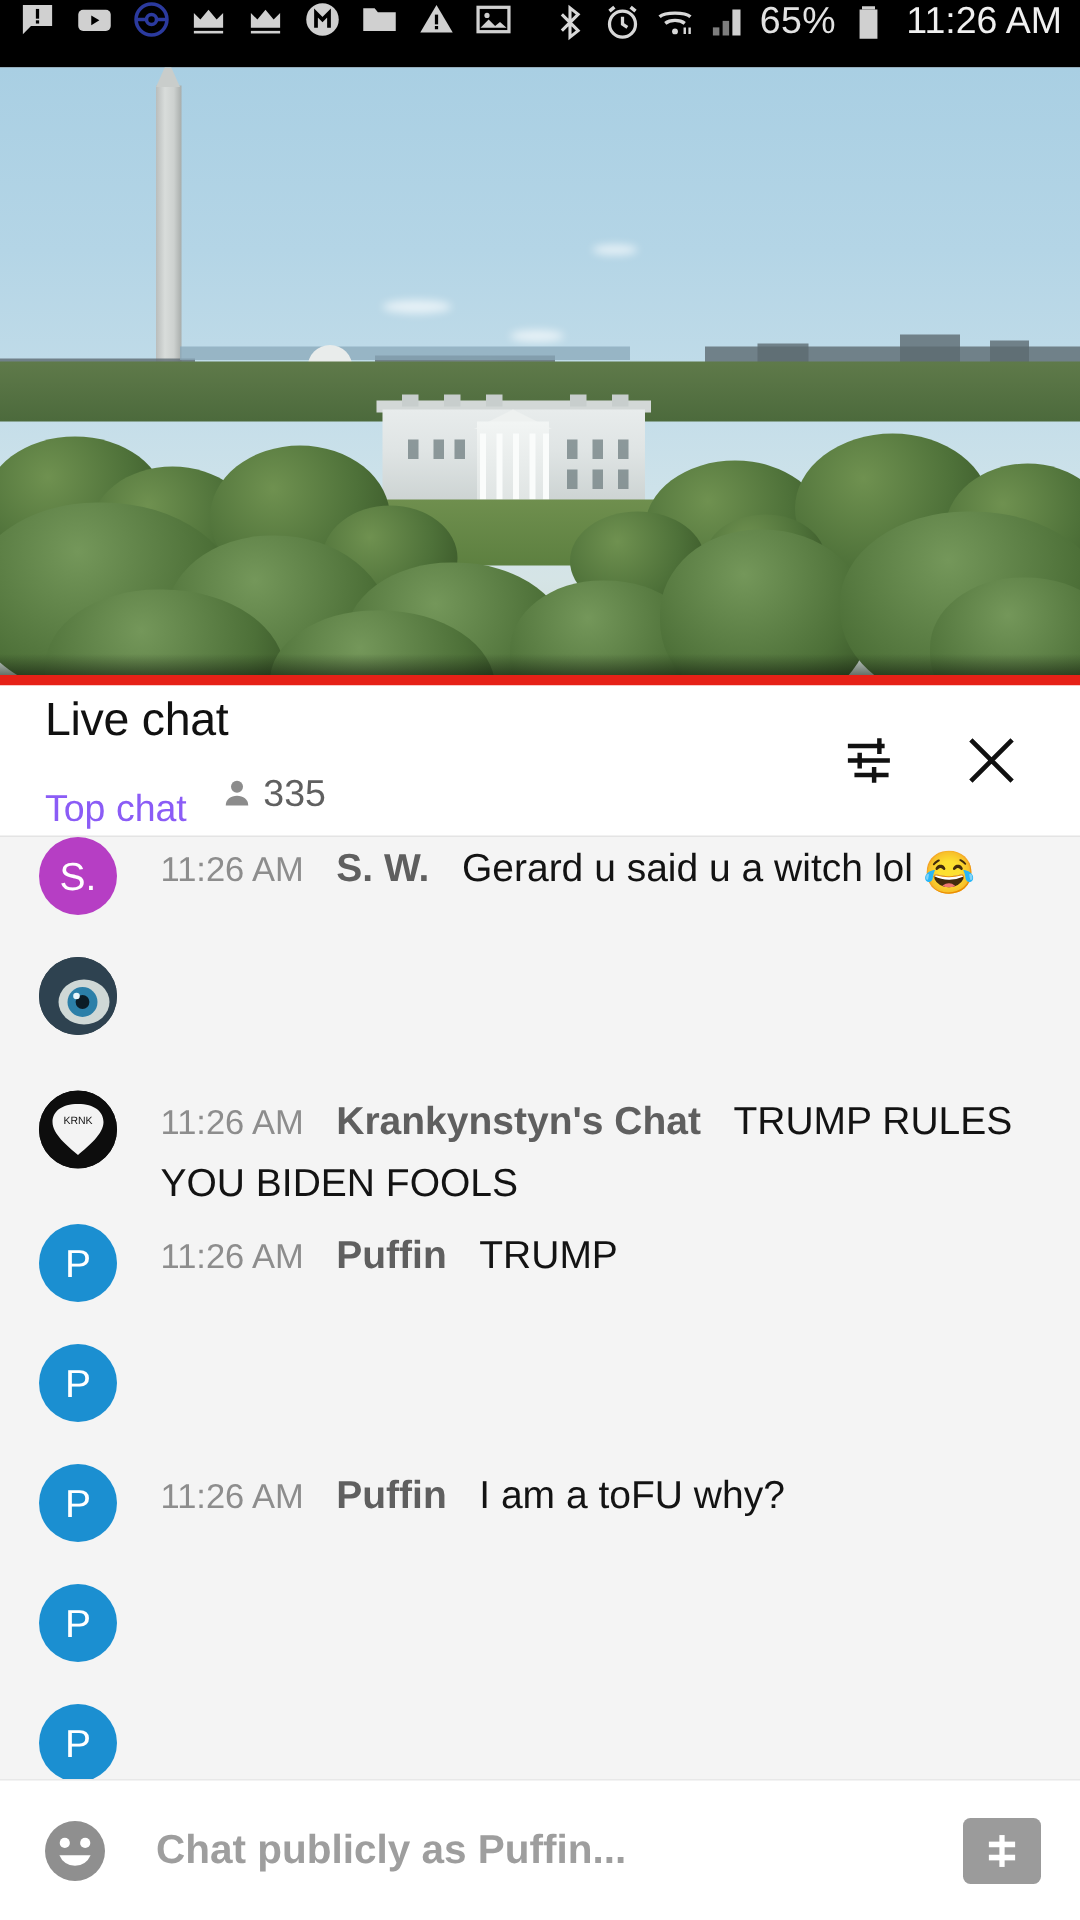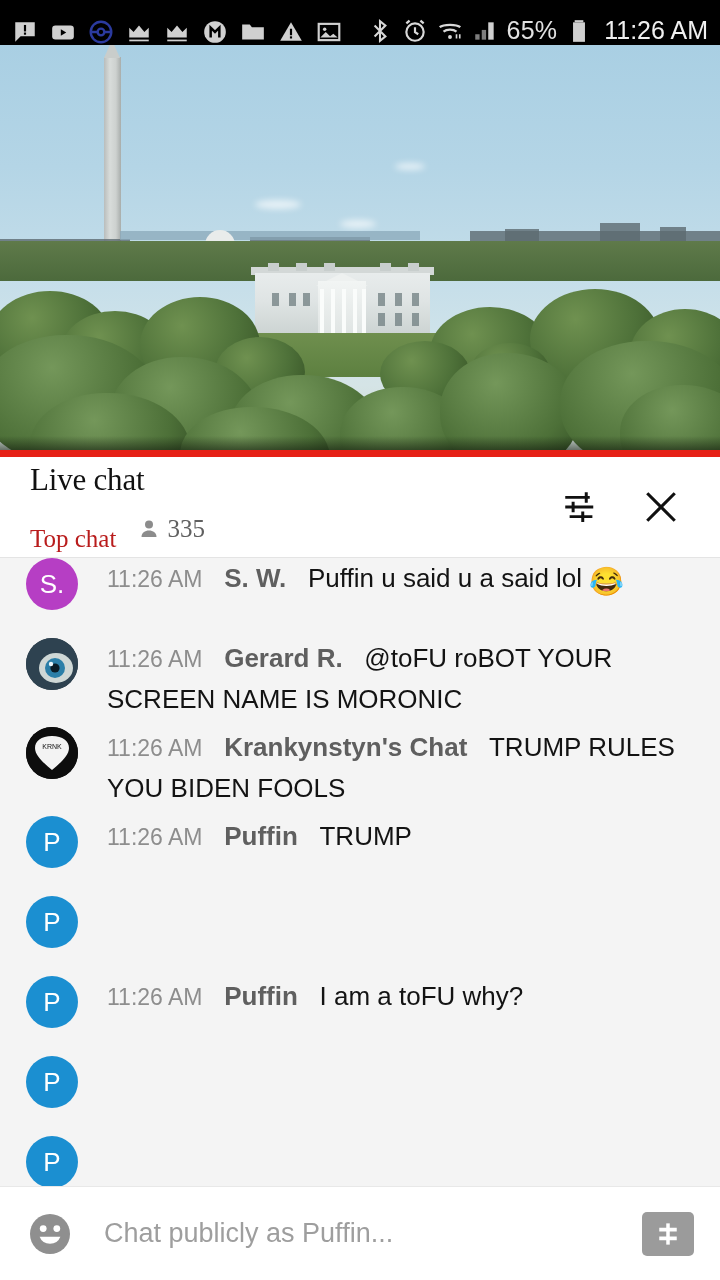--- a/index.html
+++ b/index.html
@@ -9,21 +9,21 @@
     font-family: "Liberation Sans", sans-serif;
     overflow: hidden;
   }
   #app { position: relative; width: 720px; height: 1280px; }
 
   
   .statusbar {
     position: absolute; top: 0; left: 0;
     width: 720px; height: 45px;
     background: #000000;
-    display: flex; align-items: flex-end;
+    display: flex; align-items: flex-start;
     padding: 0 12px;
     color: #d8d8d8;
   }
   .sb-left { display: flex; align-items: center; gap: 12px; flex: 1; }
   .sb-right { display: flex; align-items: center; gap: 9px; }
   .sb-ico { width: 26px; height: 26px; display: block; }
   .sb-text {
     font-size: 25px; color: #e2e2e2; letter-spacing: 0.2px;
     font-family: "Liberation Sans", sans-serif;
   }
@@ -143,30 +143,30 @@
   .progressbar .played { height: 100%; background: #e62117; }
 
   
   .chat-header {
     position: absolute; top: 457px; left: 0;
     width: 720px; height: 101px;
     background: #ffffff;
     border-bottom: 1px solid #e4e4e4;
     display: flex; align-items: center;
   }
-  .ch-left { flex: 1; padding-left: 30px; font-family: Liberation Serif, serif; }
+  .ch-left { flex: 1; padding-left: 30px; }
   .ch-title {
     font-size: 31px; color: #111111; font-weight: 400; line-height: 38px;
     letter-spacing: -0.2px;
   }
   .ch-sub {
     display: flex; align-items: center; gap: 9px;
     margin-top: 6px;
   }
-  .ch-topchat { font-size: 25px; color: #b91c1c; margin-top: 20px; }
+  .ch-topchat { font-size: 25px; color: #8b5cf6; margin-top: 20px; }
   .ch-viewers { display: flex; align-items: center; gap: 6px; margin-left: 12px; }
   .ch-count { font-size: 25px; color: #606060; }
   .ch-actions { display: flex; align-items: center; gap: 34px; padding-right: 36px; }
   .icon-btn {
     width: 46px; height: 46px;
     display: flex; align-items: center; justify-content: center;
   }
 
   
   .chat-list {
@@ -210,20 +210,21 @@
     border-top: 1px solid #e8e8e8;
     display: flex; align-items: center;
     padding: 0 26px;
   }
   .emoji-btn { width: 48px; height: 48px; flex: 0 0 48px; }
   .composer-input {
     flex: 1; border: none; outline: none;
     font-size: 27px; color: #15803d;
     padding-left: 30px; background: transparent;
     font-family: "Liberation Sans", sans-serif;
+    font-weight: bold;
   }
   .composer-input::placeholder { color: #9e9e9e; }
   .superchat-btn {
     width: 52px; height: 44px; border-radius: 5px;
     background: #9b9b9b;
     display: flex; align-items: center; justify-content: center;
     flex: 0 0 52px;
   }
 </style>
 </head>
@@ -413,39 +414,34 @@
 
   <div class="chat-list">
 
     <div class="msg">
       <div class="avatar letter" style="background:#b63ec4">
         <span>S.</span>
       </div>
       <div class="msg-body">
         <span class="ts">11:26 AM</span>
         &nbsp;&nbsp;<span class="author">S. W.</span>
-        &nbsp;&nbsp;<span class="text">Puffin u said u a said lol </span><span class="emoji">😂</span>
+        &nbsp;&nbsp;<span class="text">Gerard u said u a witch lol </span><span class="emoji">😂</span>
       </div>
     </div>
 
     <div class="msg tall">
       <div class="avatar eye">
         <svg width="52" height="52" viewBox="0 0 52 52">
           <rect width="52" height="52" fill="#2e4250"></rect>
           <ellipse cx="30" cy="30" rx="17" ry="15" fill="#cfd8d6"></ellipse>
           <circle cx="29" cy="30" r="10" fill="#2b7fa8"></circle>
           <circle cx="29" cy="30" r="4.6" fill="#0b1c26"></circle>
           <circle cx="25" cy="26" r="2.2" fill="#eaf6fb"></circle>
         </svg>
       </div>
-      <div class="msg-body">
-        <span class="ts">11:26 AM</span>
-        &nbsp;&nbsp;<span class="author">Gerard R.</span>
-        &nbsp;&nbsp;<span class="text">@toFU roBOT YOUR SCREEN NAME IS MORONIC</span>
-      </div>
     </div>
 
     <div class="msg tall">
       <div class="avatar pick">
         <svg width="52" height="52" viewBox="0 0 52 52">
           <rect width="52" height="52" fill="#0d0d0d"></rect>
           <path d="M26 9c11 0 17 5 17 12 0 8-10 16-17 22C19 37 9 29 9 21 9 14 15 9 26 9z" fill="#f3f3f3"></path>
           <text x="26" y="22" font-size="7" text-anchor="middle" fill="#111" font-family="Liberation Sans, sans-serif">KRNK</text>
         </svg>
       </div>

